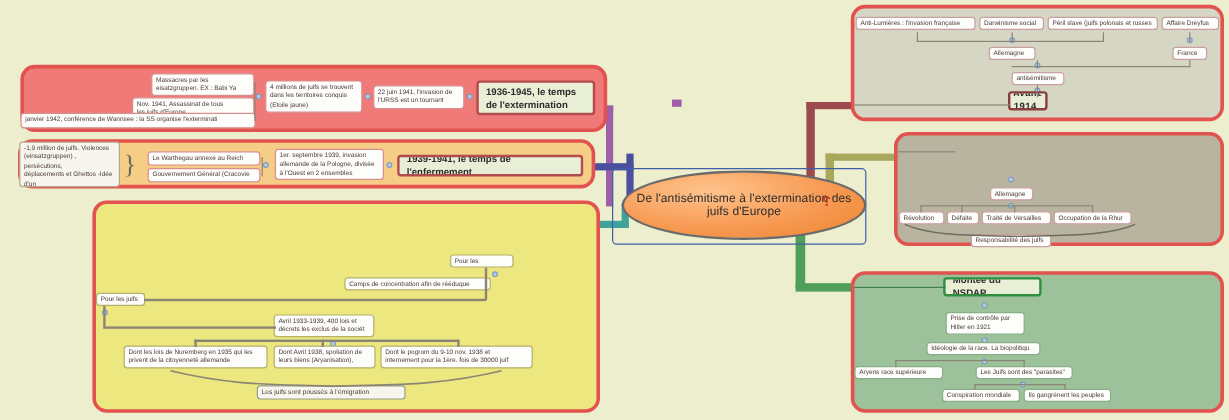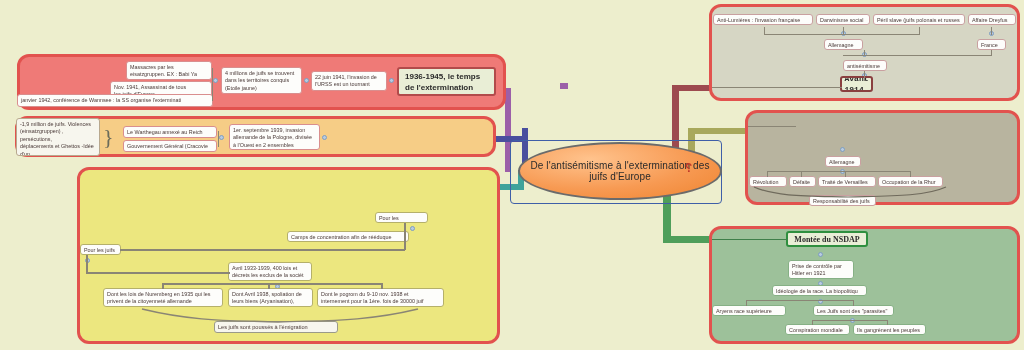--- a/index.html
+++ b/index.html
@@ -41,21 +41,21 @@
     border-radius:3px;
     font-size:8px;
     font-weight:bold;
     color:#2b2b2b;
     line-height:11px;
     padding:4px 6px;
     display:flex;align-items:center;
     overflow:hidden;
   }
   .title-node.olive-b{border-color:#9a9a3c;}
-  .title-node.green-b{border-color:#2f8f3f;font-family:Liberation Serif, serif;}
+  .title-node.green-b{border-color:#2f8f3f;}
   .title-node.maroon-b{border-color:#8a3f3f;}
   .title-node.teal-b{border-color:#2f8f8f;background:#ddf0ea;}
 
   
   .cluster{
     position:absolute;box-sizing:border-box;
     border:3px solid #e2524e;
     border-radius:12px;
   }
   .cluster.c-red{background:#ef7a77;}
@@ -146,20 +146,21 @@
   <div class="node pink" style="left:126px;top:61px;width:86px;height:19px;">Massacres par les
 eisatzgruppen. EX : Babi Ya</div>
   <div class="node pink" style="left:110px;top:81px;width:102px;height:19px;">Nov. 1941, Assassinat de tous
 les juifs d'Europe</div>
   <div class="node pink" style="left:17px;top:94px;width:196px;height:13px;">janvier 1942, conférence de Wannsee : la SS organise l'exterminati</div>
   <div class="bullet" style="left:213px;top:78px;"></div>
   <div class="thinline" style="left:212px;top:68px;width:1px;height:33px;"></div>
 
   <div class="cluster c-orange" style="left:15px;top:116px;width:481px;height:41px;"></div>
 
+  <div class="title-node" style="left:331px;top:129px;width:155px;height:18px;">1939-1941, le temps de l'enfermement</div>
 
   <div class="node pink" style="left:229px;top:124px;width:91px;height:26px;">1er. septembre 1939, invasion
 allemande de la Pologne, divisée
 à l'Ouest en 2 ensembles</div>
   <div class="bullet" style="left:322px;top:135px;"></div>
 
   <div class="node pink" style="left:123px;top:126px;width:94px;height:12px;">Le Warthegau annexé au Reich</div>
   <div class="node pink" style="left:123px;top:140px;width:94px;height:12px;">Gouvernement Général (Cracovie</div>
   <div class="bullet" style="left:219px;top:135px;"></div>
   <div class="thinline" style="left:218px;top:131px;width:1px;height:16px;"></div>

